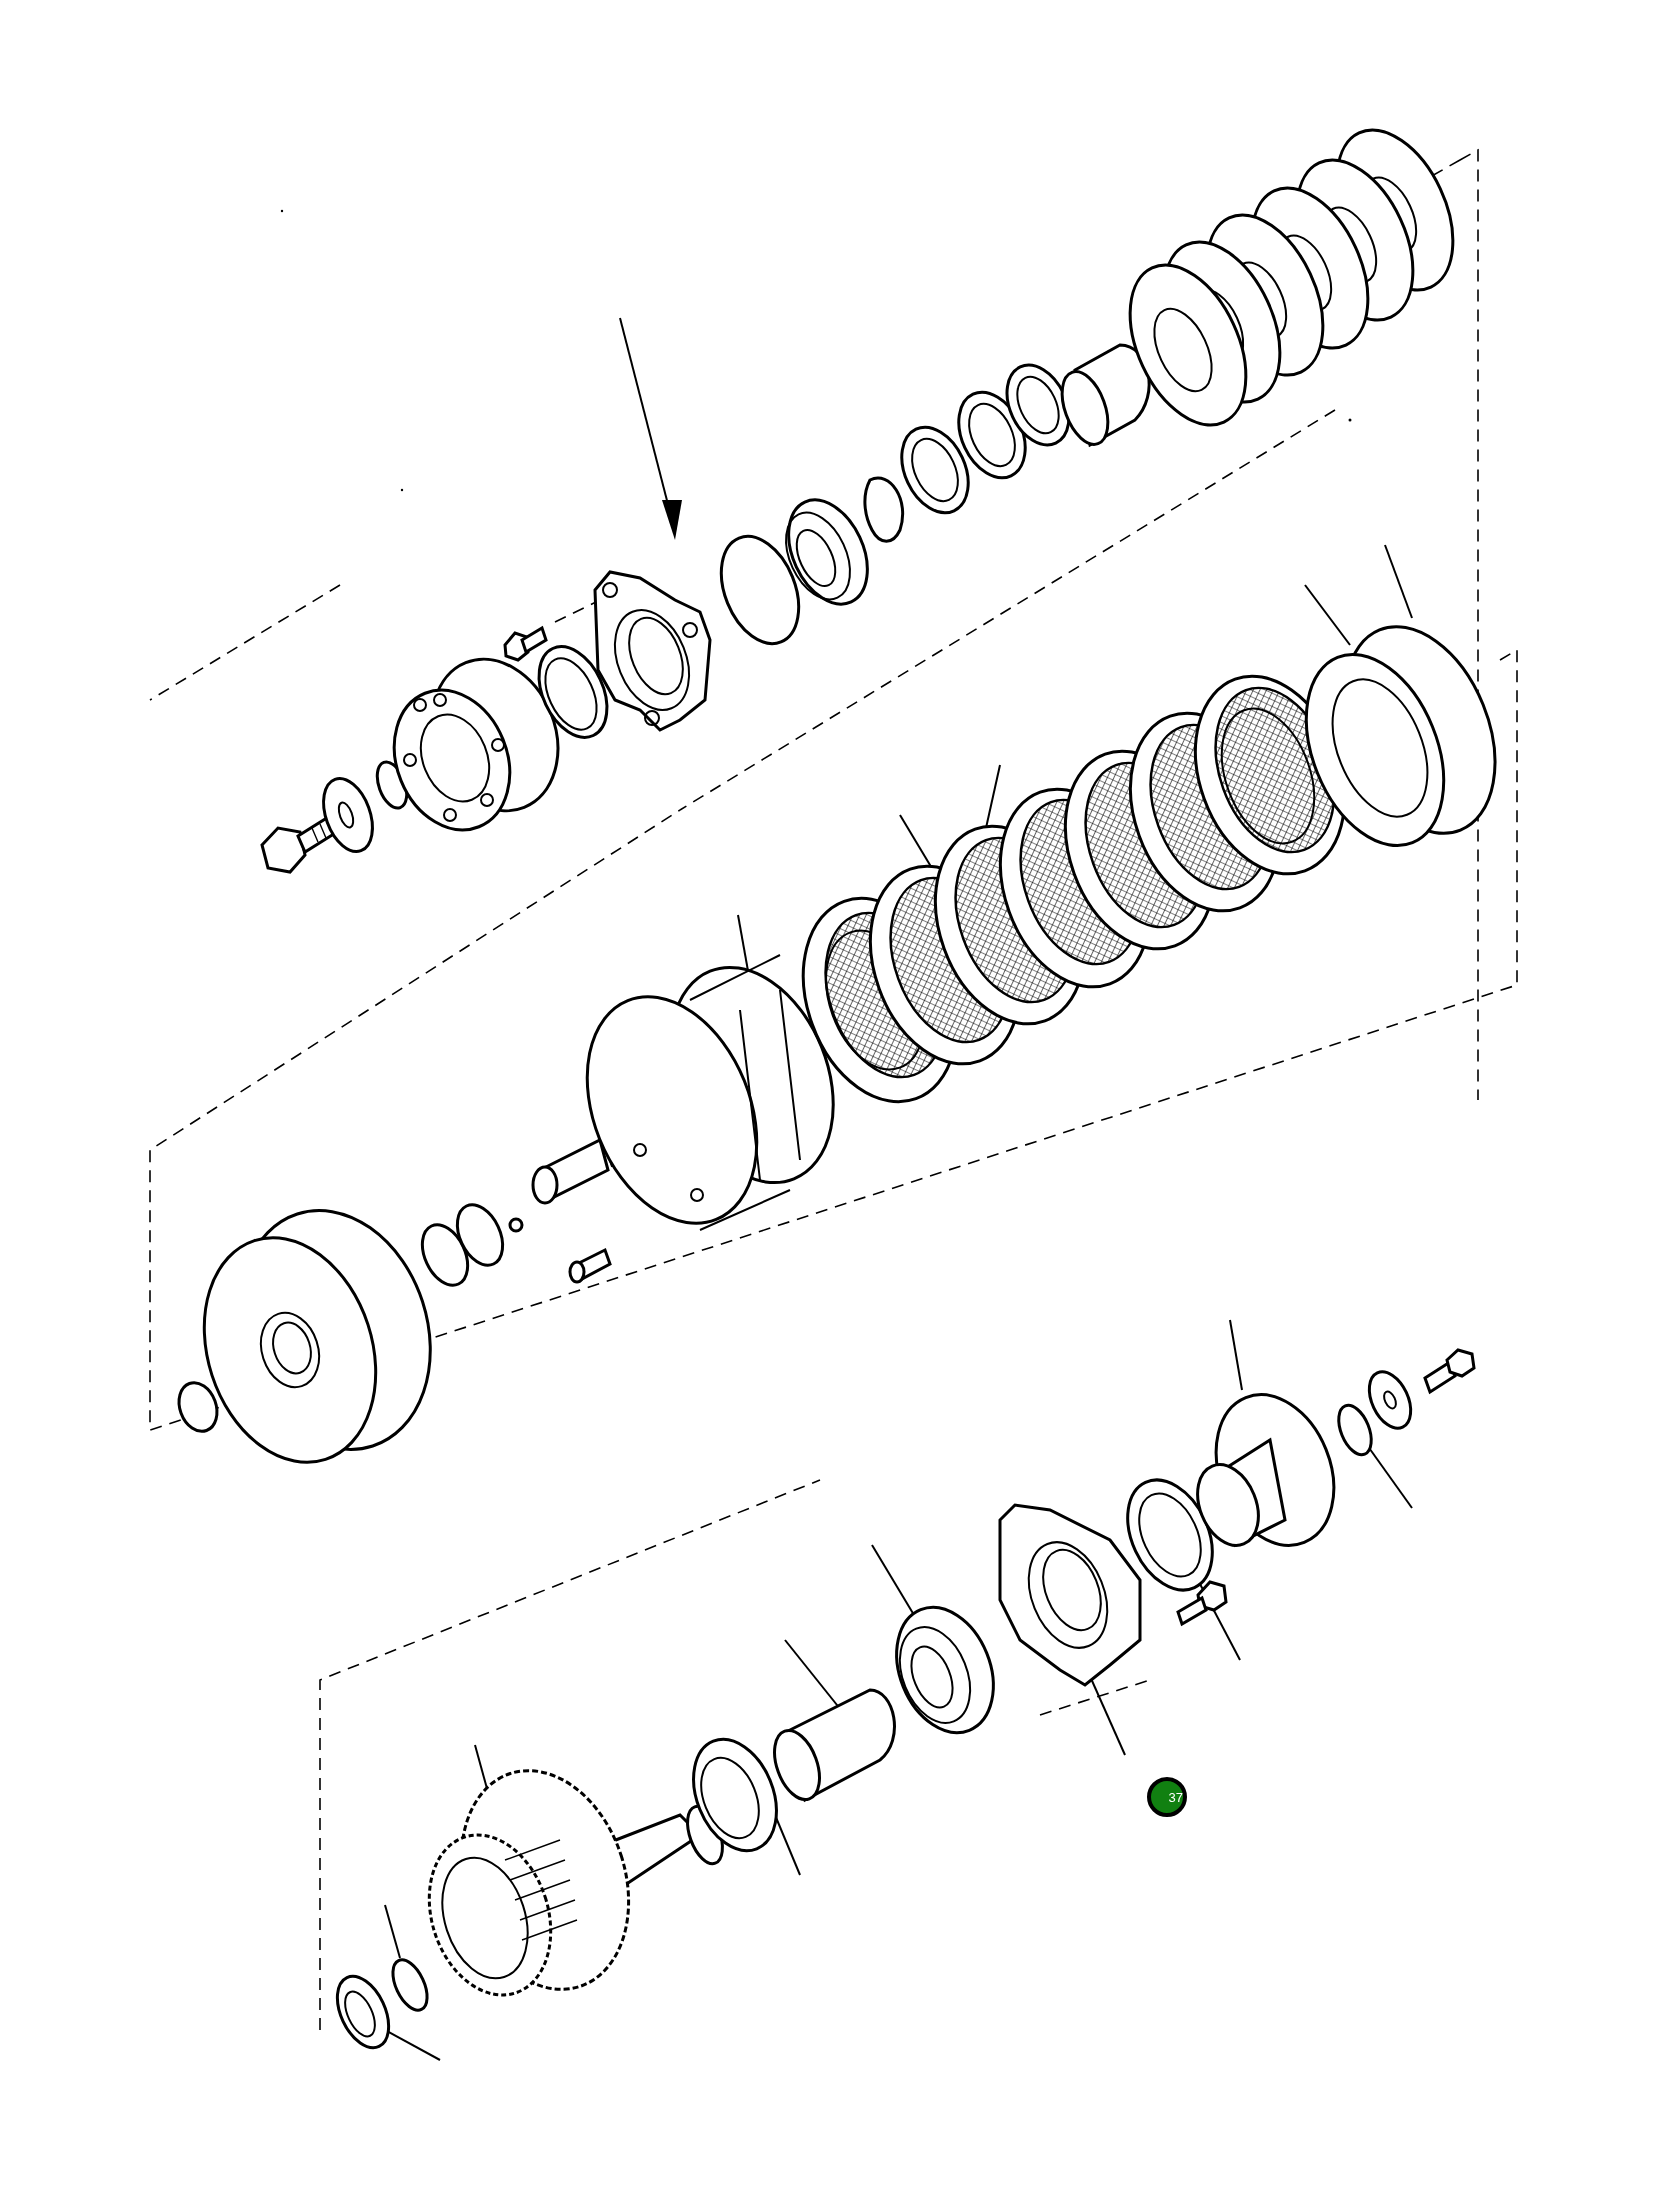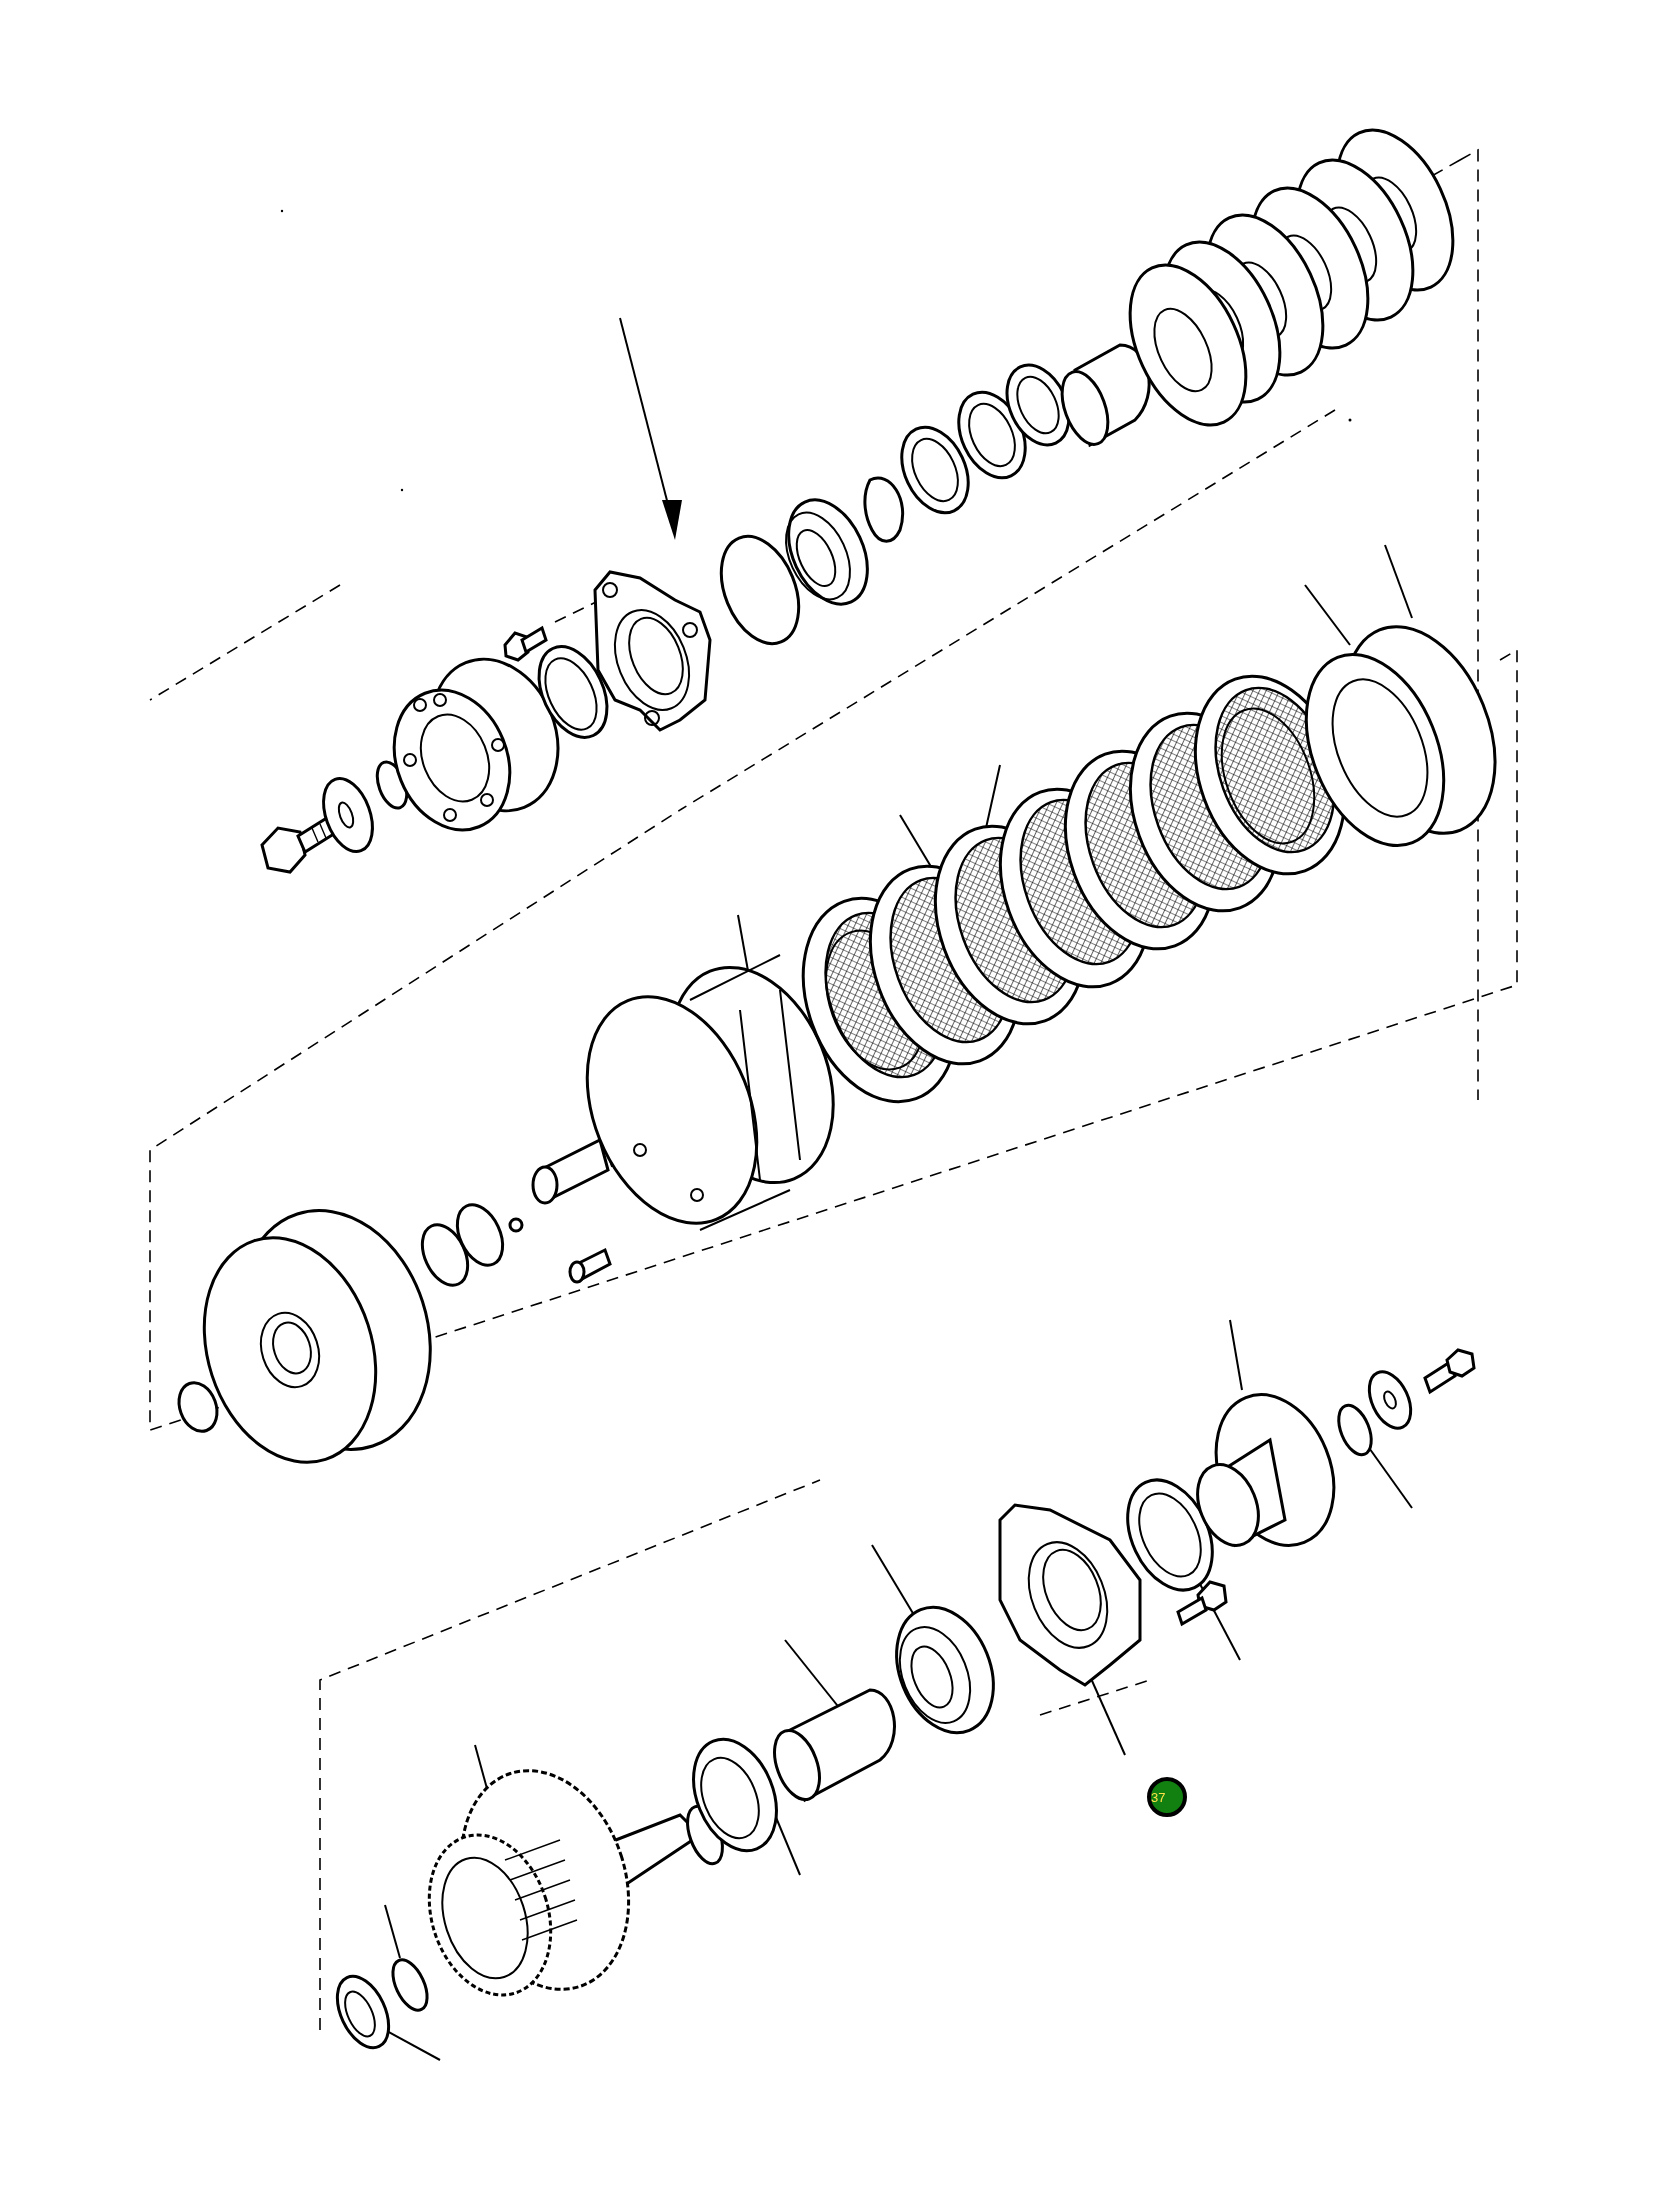--- a/index.html
+++ b/index.html
@@ -4,21 +4,21 @@
   <style>
     html, body { margin: 0; padding: 0; background: #ffffff; }
     body { width: 1678px; height: 2212px; position: relative; overflow: hidden; font-family: "Liberation Sans", sans-serif; }
     svg.diagram { position: absolute; left: 0; top: 0; width: 1678px; height: 2212px; }
     .p { fill: #fff; stroke: #000; stroke-width: 3; }
     .pt { fill: none; stroke: #000; stroke-width: 2; }
     .thin { fill: none; stroke: #000; stroke-width: 1.4; }
     .dash { fill: none; stroke: #000; stroke-width: 1.6; stroke-dasharray: 12 8; }
     .leader { fill: none; stroke: #000; stroke-width: 2; }
     .hatch { fill: url(#mesh); stroke: #000; stroke-width: 2.5; }
-    .callout { position: absolute; left: 1147px; top: 1777px; width: 40px; height: 40px; border-radius: 50%; background: #118011; border: 4px solid #000; box-sizing: border-box; display: flex; align-items: center; justify-content: flex-start; color: #fde047; font-size: 13px; cursor: pointer; }
+    .callout { position: absolute; left: 1147px; top: 1777px; width: 40px; height: 40px; border-radius: 50%; background: #118011; border: 4px solid #000; box-sizing: border-box; display: flex; align-items: center; justify-content: flex-end; color: #ffffff; font-size: 13px; cursor: pointer; }
   </style>
 </head>
 <body>
 
 <svg class="diagram" viewBox="0 0 1678 2212" xmlns="http://www.w3.org/2000/svg">
   <defs>
     <pattern id="mesh" width="6" height="6" patternUnits="userSpaceOnUse" patternTransform="rotate(45)">
       <rect width="6" height="6" fill="#fff"></rect>
       <path d="M0 0 L0 6 M0 0 L6 0" stroke="#000" stroke-width="1.2"></path>
     </pattern>

